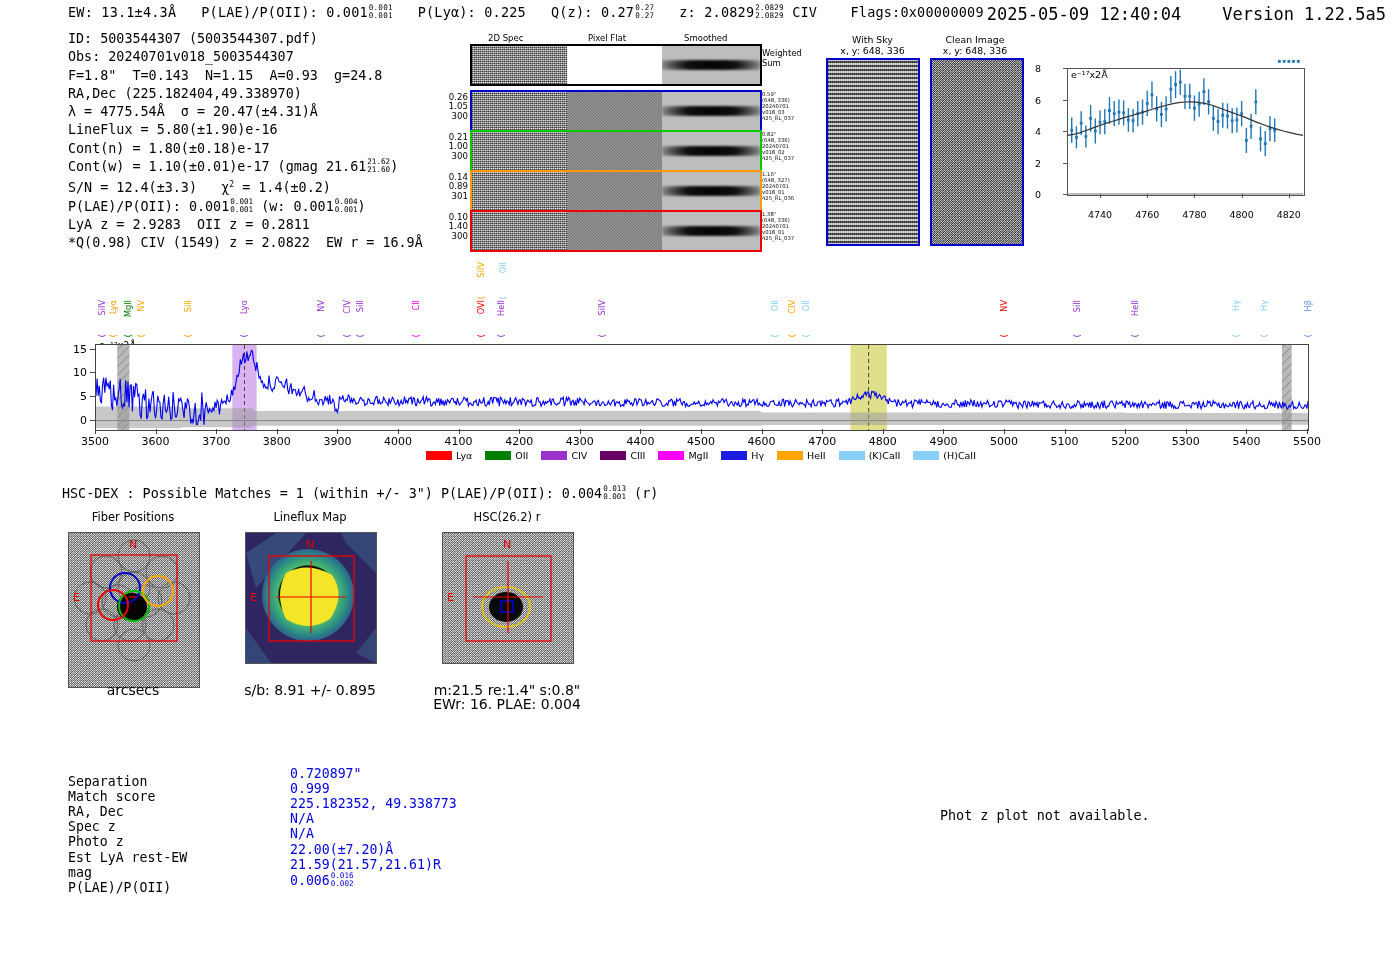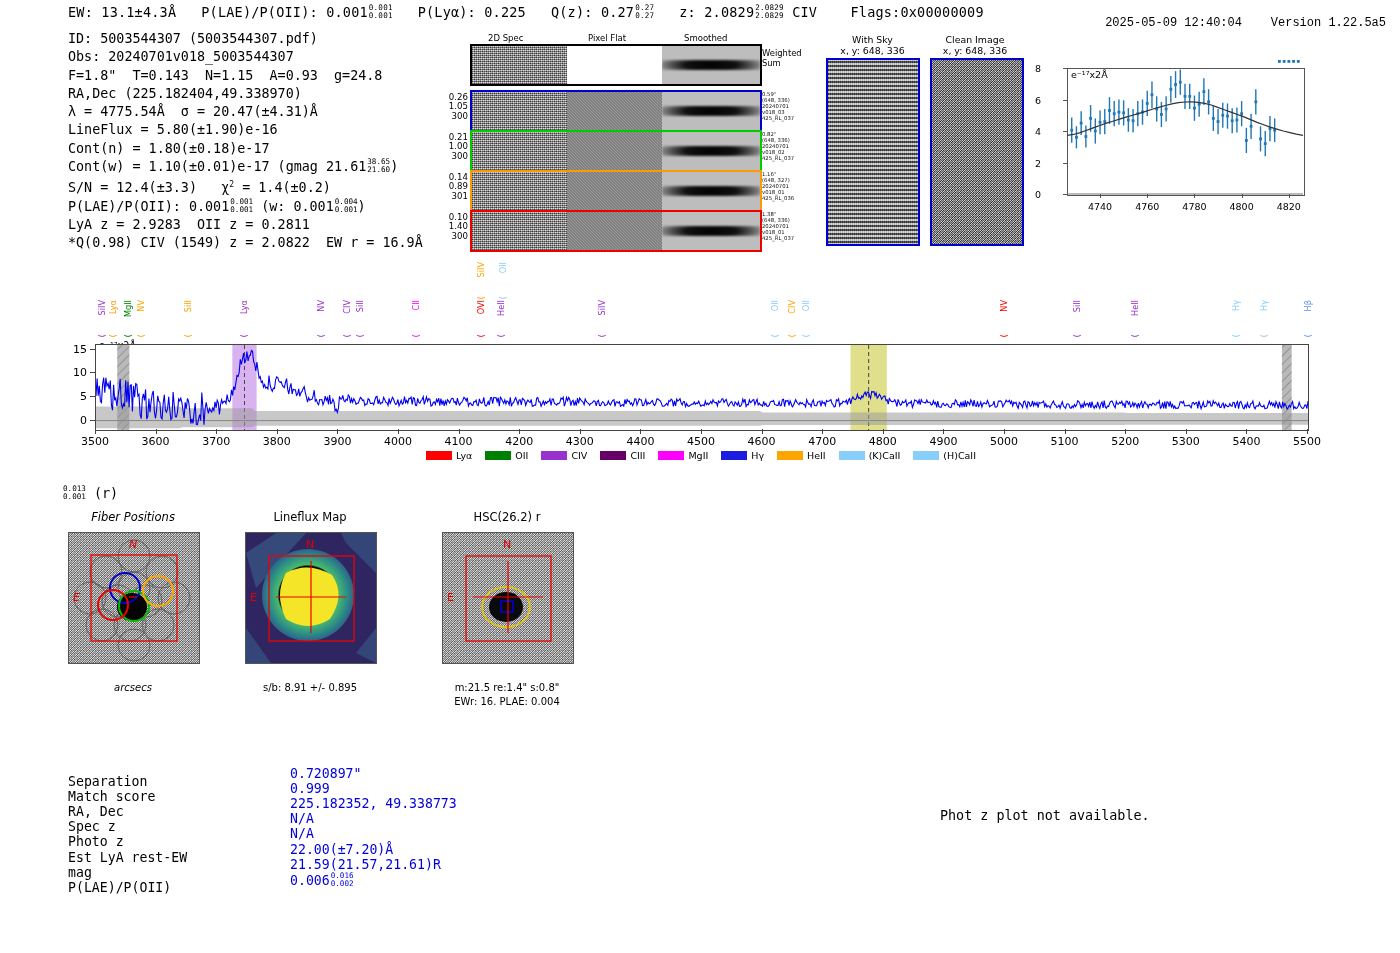--- a/index.html
+++ b/index.html
@@ -5,21 +5,21 @@
 <style>
   html,body{margin:0;padding:0;background:#ffffff;}
   body{width:1400px;height:953px;position:relative;
        font-family:"DejaVu Sans Mono",monospace;color:#000;}
   .mono{font-family:"DejaVu Sans Mono",monospace;}
   .abs{position:absolute;}
   .nowrap{white-space:nowrap;}
 
   
   #header-line{left:68px;top:4px;font-size:13.5px;letter-spacing:.2px;}
-  #header-stamp{right:14px;top:16px;font-size:12px;font-family:Liberation Mono, monospace;}
+  #header-stamp{right:14px;top:4px;font-size:17px;}
   .frac{display:inline-block;vertical-align:-0.15em;font-size:7.6px;
         line-height:1.04;text-align:left;margin-left:1px;}
 
   
   #info-block{left:68px;top:30px;font-size:13.4px;line-height:18.25px;}
   #info-block div{white-space:pre;}
   .sup{font-size:8px;vertical-align:super;}
 
   
   #twod{left:430px;top:33px;width:370px;height:215px;}
@@ -60,21 +60,21 @@
        repeating-linear-gradient(37deg,rgba(0,0,0,.42) 0 1px,rgba(255,255,255,.40) 1px 2px),
        repeating-linear-gradient(120deg,rgba(0,0,0,.35) 0 1px,rgba(255,255,255,.33) 1px 2px);
      background-size:2px 2px,3px 3px;}
 
   
   #linefit{position:absolute;left:1037px;top:60px;width:272px;height:160px;}
   #linefit .frame{position:absolute;left:0;top:0;right:0;bottom:0;
      border:1px solid #555;background:#fff;}
   .lf-ylab{position:absolute;right:100%;margin-right:4px;
      font-family:"DejaVu Sans",sans-serif;font-size:9.5px;transform:translateY(-50%);}
-  .lf-xlab{position:absolute;top:100%;margin-top:3px;
+  .lf-xlab{position:absolute;top:100%;margin-top:11px;
      font-family:"DejaVu Sans",sans-serif;font-size:9.5px;transform:translateX(-50%);}
   .lf-unit{position:absolute;font-family:"DejaVu Sans",sans-serif;font-size:9.5px;}
 
   
   #spec-wrap{position:absolute;left:95px;top:282px;width:1212px;height:180px;}
   #spec-frame{position:absolute;left:0;top:62px;width:1212px;height:85px;
      border:1px solid #444;background:#fff;overflow:hidden;}
   .vline{position:absolute;font-family:"DejaVu Sans",sans-serif;font-size:8.2px;
      writing-mode:vertical-rl;transform:rotate(180deg);white-space:nowrap;
      letter-spacing:0;}
@@ -98,21 +98,21 @@
   #hscdex{position:absolute;left:62px;top:485px;font-size:13.4px;}
 
   
   .panel{position:absolute;}
   .p-title{position:absolute;left:50%;transform:translateX(-50%);top:-22px;
      font-family:"DejaVu Sans",sans-serif;font-size:11.5px;white-space:nowrap;}
   .p-box{position:absolute;left:0;top:0;width:100%;height:100%;border:1px solid #555;overflow:hidden;}
   .tk-x{position:absolute;top:100%;width:1px;height:4px;background:#555;}
   .tk-y{position:absolute;right:100%;width:4px;height:1px;background:#555;}
   .p-cap{position:absolute;left:50%;transform:translateX(-50%);
-     font-family:"DejaVu Sans",sans-serif;font-size:10px;white-space:nowrap;text-align:center;}
+     font-family:"DejaVu Sans",sans-serif;font-size:14px;white-space:nowrap;text-align:center;}
   .imnoise{position:absolute;inset:0;background:#b9b9b9;
      background-image:
        repeating-linear-gradient(31deg,rgba(0,0,0,.33) 0 1px,rgba(255,255,255,.33) 1px 2px),
        repeating-linear-gradient(115deg,rgba(0,0,0,.28) 0 1px,rgba(255,255,255,.26) 1px 2px);
      background-size:2px 2px,3px 3px;}
   .compass{position:absolute;color:#e00000;font-family:"DejaVu Sans",sans-serif;font-size:11px;}
 
   
   #btm{position:absolute;left:68px;top:774px;font-size:13.2px;line-height:15.1px;}
   #btm .k{position:absolute;left:0;white-space:pre;}
@@ -146,21 +146,21 @@
 </div>
 
 <div class="abs mono" id="info-block">
   <div>ID: 5003544307 (5003544307.pdf)</div>
   <div>Obs: 20240701v018_5003544307</div>
   <div>F=1.8"  T=0.143  N=1.15  A=0.93  g=24.8</div>
   <div>RA,Dec (225.182404,49.338970)</div>
   <div>λ = 4775.54Å  σ = 20.47(±4.31)Å</div>
   <div>LineFlux = 5.80(±1.90)e-16</div>
   <div>Cont(n) = 1.80(±0.18)e-17</div>
-  <div><span>Cont(w) = 1.10(±0.01)e-17 (gmag 21.61</span><span class="frac"><span style="display:block">38.65</span><span style="display:block">21.60</span></span><span>)</span></div>
+  <div><span>Cont(w) = 1.10(±0.01)e-17 (gmag 21.61</span><span class="frac"><span style="display:block">21.62</span><span style="display:block">21.60</span></span><span>)</span></div>
   <div><span>S/N = 12.4(±3.3)   χ</span><span class="sup">2</span><span> = 1.4(±0.2)</span></div>
   <div><span>P(LAE)/P(OII): 0.001</span><span class="frac"><span style="display:block">0.001</span><span style="display:block">0.001</span></span><span> (w: 0.001</span><span class="frac"><span style="display:block">0.004</span><span style="display:block">0.001</span></span><span>)</span></div>
   <div>LyA z = 2.9283  OII z = 0.2811</div>
   <div>*Q(0.98) CIV (1549) z = 2.0822  EW r = 16.9Å</div>
 </div>
 
 <div class="abs" id="twod">
   <div class="colhdr" style="left:58px;top:0;">2D Spec</div>
   <div class="colhdr" style="left:158px;top:0;">Pixel Flat</div>
   <div class="colhdr" style="left:254px;top:0;">Smoothed</div>
@@ -548,24 +548,24 @@
         <span>(K)CaII</span>
       </span>
       <span class="li">
         <span class="sw" style="background:#87cefa"></span>
         <span>(H)CaII</span>
       </span>
     </div>
 </div>
 
 <div class="abs mono nowrap" id="hscdex">
-  <span class="frac"><span style="display:block">0.013</span><span style="display:block">0.001</span></span><span> (r)</span>
-</div>
-
-<div class="panel" style="left:68px;top:532px;width:130px;height:130px;font-style:italic;">
+  <span>HSC-DEX : Possible Matches = 1 (within +/- 3")  P(LAE)/P(OII): 0.004</span><span class="frac"><span style="display:block">0.013</span><span style="display:block">0.001</span></span><span> (r)</span>
+</div>
+
+<div class="panel" style="left:68px;top:532px;width:130px;height:154px;">
   <div class="p-title">Fiber Positions</div>
   <div class="p-box">
     <div class="imnoise"></div>
     <svg width="130" height="130" style="position:absolute;left:0;top:0;">
       <g fill="none" stroke="#555" stroke-width="1" opacity="0.85">
         <circle cx="65" cy="23" r="16"></circle>
           <circle cx="93" cy="39" r="16"></circle>
           <circle cx="37" cy="39" r="16"></circle>
         <circle cx="65" cy="55" r="16"></circle>
           <circle cx="21" cy="65" r="16"></circle>

